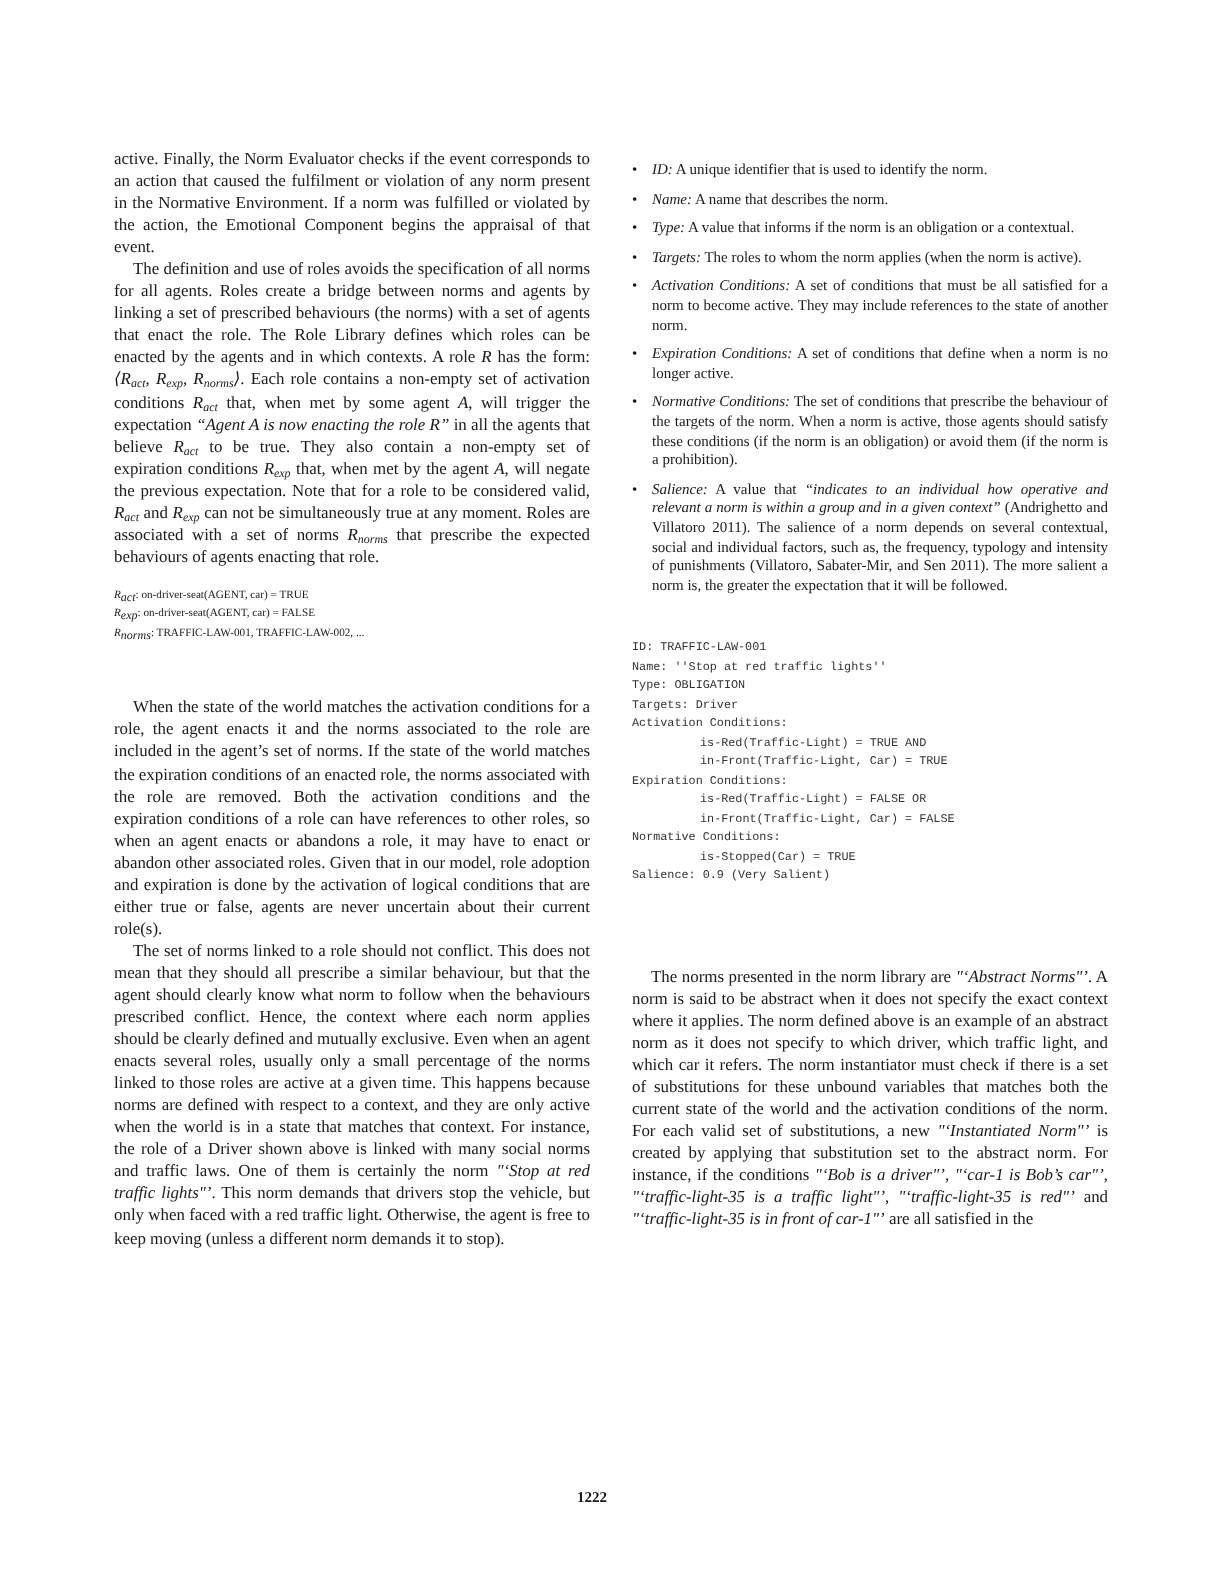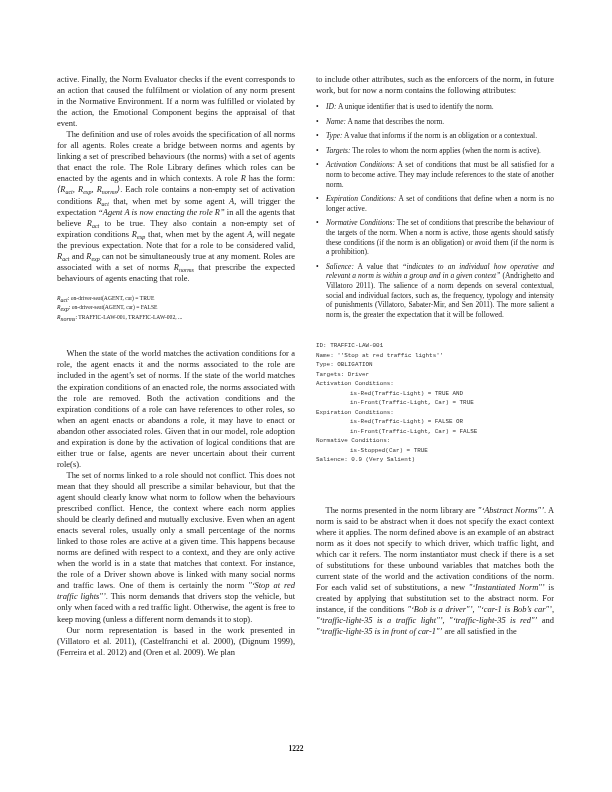--- a/index.html
+++ b/index.html
@@ -38,25 +38,23 @@
     <div><span class="math">R</span><sub class="math">exp</sub><span>: on-driver-seat(AGENT, car) = FALSE</span></div>
     <div><span class="math">R</span><sub class="math">norms</sub><span>: TRAFFIC-LAW-001, TRAFFIC-LAW-002, ...</span></div>
   </div>
 
   <div class="gap-left"></div>
 
   <p class="indent">When the state of the world matches the activation conditions for a role, the agent enacts it and the norms associated to the role are included in the agent’s set of norms. If the state of the world matches the expiration conditions of an enacted role, the norms associated with the role are removed. Both the activation conditions and the expiration conditions of a role can have references to other roles, so when an agent enacts or abandons a role, it may have to enact or abandon other associated roles. Given that in our model, role adoption and expiration is done by the activation of logical conditions that are either true or false, agents are never uncertain about their current role(s).</p>
 
   <p class="indent"><span>The set of norms linked to a role should not conflict. This does not mean that they should all prescribe a similar behaviour, but that the agent should clearly know what norm to follow when the behaviours prescribed conflict. Hence, the context where each norm applies should be clearly defined and mutually exclusive. Even when an agent enacts several roles, usually only a small percentage of the norms linked to those roles are active at a given time. This happens because norms are defined with respect to a context, and they are only active when the world is in a state that matches that context. For instance, the role of a Driver shown above is linked with many social norms and traffic laws. One of them is certainly the norm </span><i>"‘Stop at red traffic lights"’</i><span>. This norm demands that drivers stop the vehicle, but only when faced with a red traffic light. Otherwise, the agent is free to keep moving (unless a different norm demands it to stop).</span></p>
 
-  <p class="indent">Our norm representation is based in the work presented in (Villatoro et al. 2011), (Castelfranchi et al. 2000), (Dignum 1999), (Ferreira et al. 2012) and (Oren et al. 2009). We plan</p>
 </div>
 
 <div class="col right">
-  <p>to include other attributes, such as the enforcers of the norm, in future work, but for now a norm contains the following attributes:</p>
 
   <ul class="attrs">
     <li><span class="bullet">•</span><i>ID:</i><span> A unique identifier that is used to identify the norm.</span></li>
     <li><span class="bullet">•</span><i>Name:</i><span> A name that describes the norm.</span></li>
     <li><span class="bullet">•</span><i>Type:</i><span> A value that informs if the norm is an obligation or a contextual.</span></li>
     <li><span class="bullet">•</span><i>Targets:</i><span> The roles to whom the norm applies (when the norm is active).</span></li>
     <li><span class="bullet">•</span><i>Activation Conditions:</i><span> A set of conditions that must be all satisfied for a norm to become active. They may include references to the state of another norm.</span></li>
     <li><span class="bullet">•</span><i>Expiration Conditions:</i><span> A set of conditions that define when a norm is no longer active.</span></li>
     <li><span class="bullet">•</span><i>Normative Conditions:</i><span> The set of conditions that prescribe the behaviour of the targets of the norm. When a norm is active, those agents should satisfy these conditions (if the norm is an obligation) or avoid them (if the norm is a prohibition).</span></li>
     <li><span class="bullet">•</span><i>Salience:</i><span> A value that </span><i>“indicates to an individual how operative and relevant a norm is within a group and in a given context”</i><span> (Andrighetto and Villatoro 2011). The salience of a norm depends on several contextual, social and individual factors, such as, the frequency, typology and intensity of punishments (Villatoro, Sabater-Mir, and Sen 2011). The more salient a norm is, the greater the expectation that it will be followed.</span></li>

